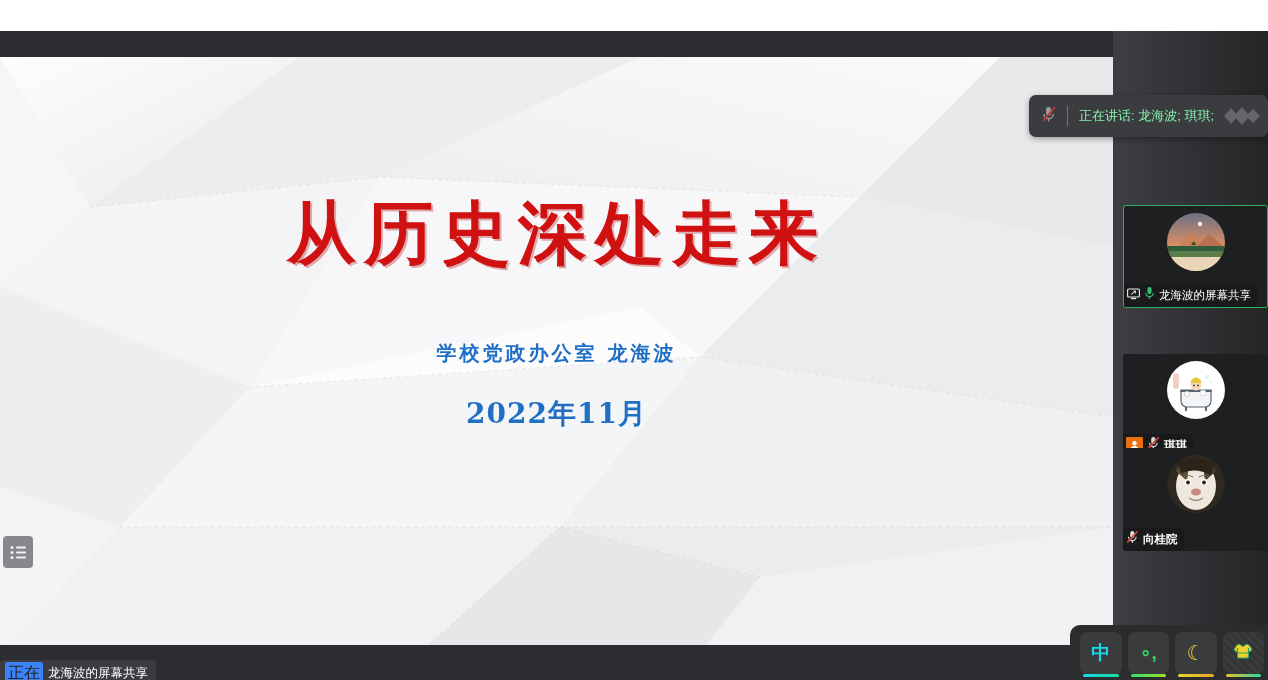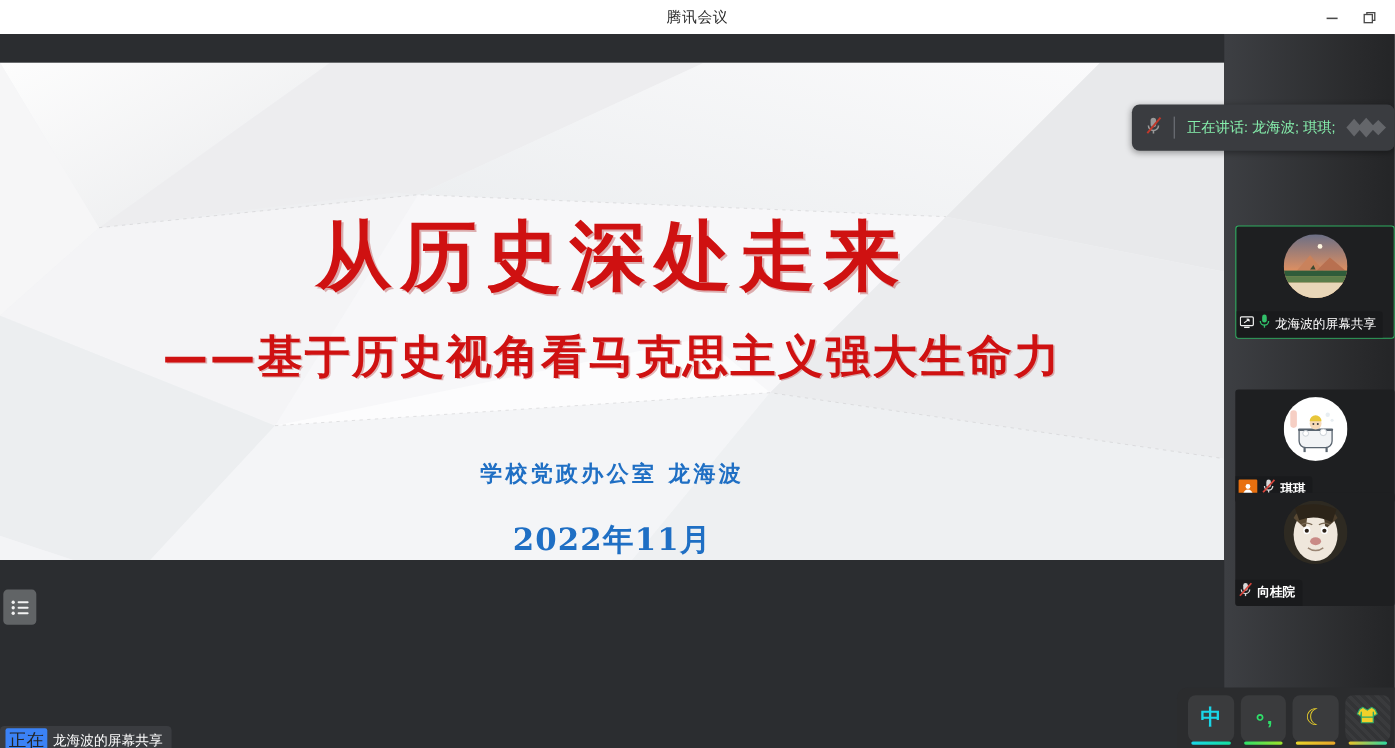--- a/index.html
+++ b/index.html
@@ -41,21 +41,21 @@
 
   
   .share-area {
     position: absolute; top: 0; left: 0;
     width: 1113px; height: 649px;
     background: #2b2d30;
     overflow: hidden;
   }
   .slide {
     position: absolute; top: 26px; left: 0;
-    width: 1113px; height: 452px;
+    width: 1113px; height: 588px;
     background: #f2f3f4;
     overflow: hidden;
   }
   
   .poly { position: absolute; pointer-events: none; }
   .poly svg { display: block; }
 
   .slide-inner {
     position: absolute; inset: 0;
     display: flex; flex-direction: column;
@@ -221,36 +221,20 @@
   .u-cyan  { background: linear-gradient(90deg,#19d6e8,#14e0a0); }
   .u-green { background: linear-gradient(90deg,#2ee06a,#9ee22a); }
   .u-yellow{ background: linear-gradient(90deg,#e8d42a,#e8a62a); }
   .u-multi { background: linear-gradient(90deg,#e8c32a,#2ed8a0); }
 </style>
 </head>
 <body>
 
 <div id="app">
 
-  <div class="titlebar">
-    <div class="titlebar-title">腾讯会议</div>
-    <div class="win-controls">
-      <div class="win-btn">
-        <svg width="14" height="14" viewBox="0 0 14 14">
-            <rect x="2" y="7" width="10" height="1.4" fill="#4a4a4a"></rect>
-          </svg>
-      </div>
-      <div class="win-btn">
-        <svg width="14" height="14" viewBox="0 0 14 14">
-          <rect x="2.2" y="4.2" width="7.4" height="7.4" fill="none" stroke="#4a4a4a" stroke-width="1.2"></rect>
-          <path d="M4.6 4.2 V2.4 H11.8 V9.6 H9.8" fill="none" stroke="#4a4a4a" stroke-width="1.2"></path>
-        </svg>
-      </div>
-    </div>
-  </div>
 
   <div class="content">
 
     <div class="share-area">
 
       <div class="slide">
 
         <div class="poly">
           <svg width="1113" height="596" viewBox="0 0 1113 596">
             <defs>
@@ -286,21 +270,20 @@
               <path d="M90,150 L380,120 L860,140"></path>
               <path d="M250,330 L700,300 L1113,360"></path>
               <path d="M120,470 L560,470 L1113,470"></path>
               <path d="M420,596 L560,470 L760,520"></path>
             </g>
           </svg>
         </div>
 
         <div class="slide-inner">
           <div class="slide-title">从历史深处走来</div>
-          <div class="slide-subtitle">——基于历史视角看马克思主义强大生命力</div>
           <div class="slide-presenter">学校党政办公室  龙海波</div>
           <div class="slide-date">2022年11月</div>
         </div>
       </div>
 
       <div class="list-toggle">
         <svg width="17" height="15" viewBox="0 0 17 15">
           <circle cx="2" cy="2.5" r="1.5" fill="#f2f2f2"></circle>
           <rect x="6" y="1.6" width="10" height="1.8" rx="0.8" fill="#f2f2f2"></rect>
           <circle cx="2" cy="7.5" r="1.5" fill="#f2f2f2"></circle>

